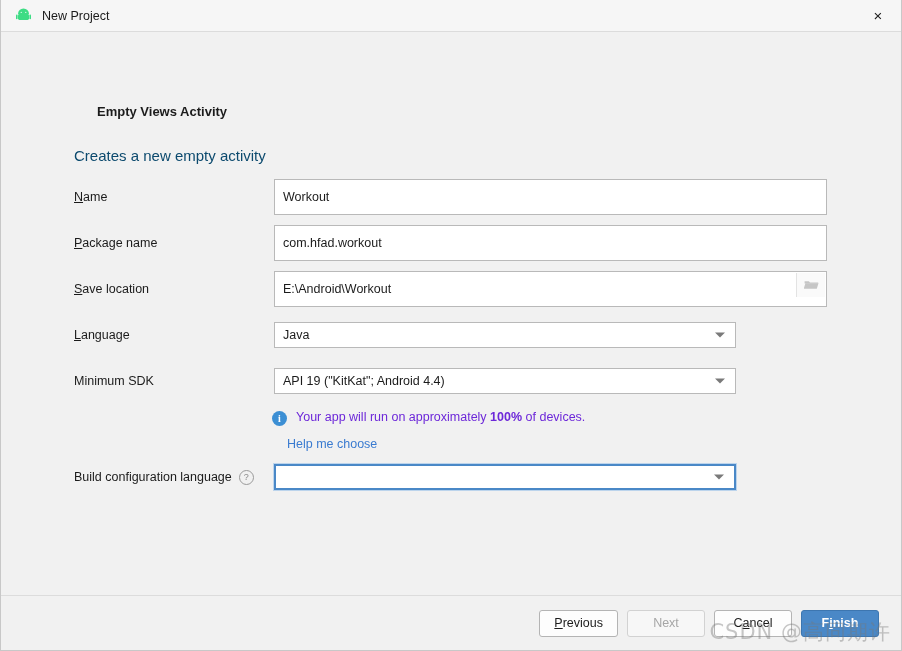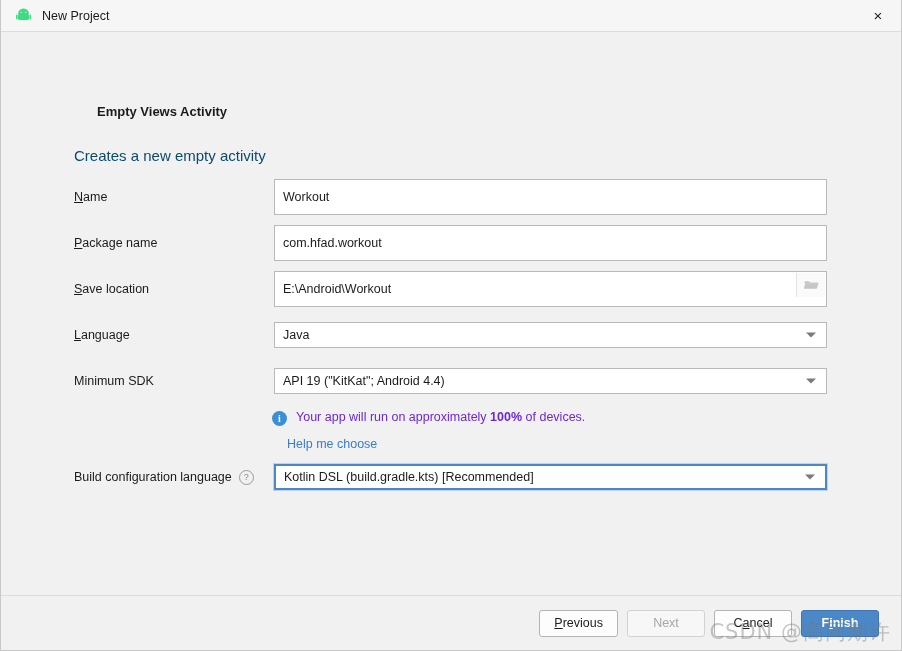--- a/index.html
+++ b/index.html
@@ -129,21 +129,21 @@
     background: #fafafa;
     border-left: 1px solid #e3e3e3;
     display: flex;
     align-items: center;
     justify-content: center;
     cursor: pointer;
   }
 
   .combo {
     position: relative;
-    width: 553px;
+    width: 462px;
     height: 26px;
     box-sizing: border-box;
     background: #ffffff;
     border: 1px solid #b9b9b9;
     display: flex;
     align-items: center;
     font-size: 12.5px;
     color: #1b1b1b;
     padding: 0 8px;
     cursor: pointer;
@@ -356,21 +356,20 @@
         <span class="help-link">Help me choose</span>
       </div>
     </div>
 
     <div class="row" style="top:412px">
       <span class="row-label">
         <span>Build configuration language</span>
         <span class="help-q">?</span>
       </span>
       <div class="combo focused">
-        <span>Kotlin DSL (build.gradle.kts) [Recommended]</span>
         <span class="arrow"></span>
       </div>
     </div>
 
   </div>
 
   <div class="footer">
     <div class="btn">
         <u class="mn">P</u>
         <span>revious</span>

